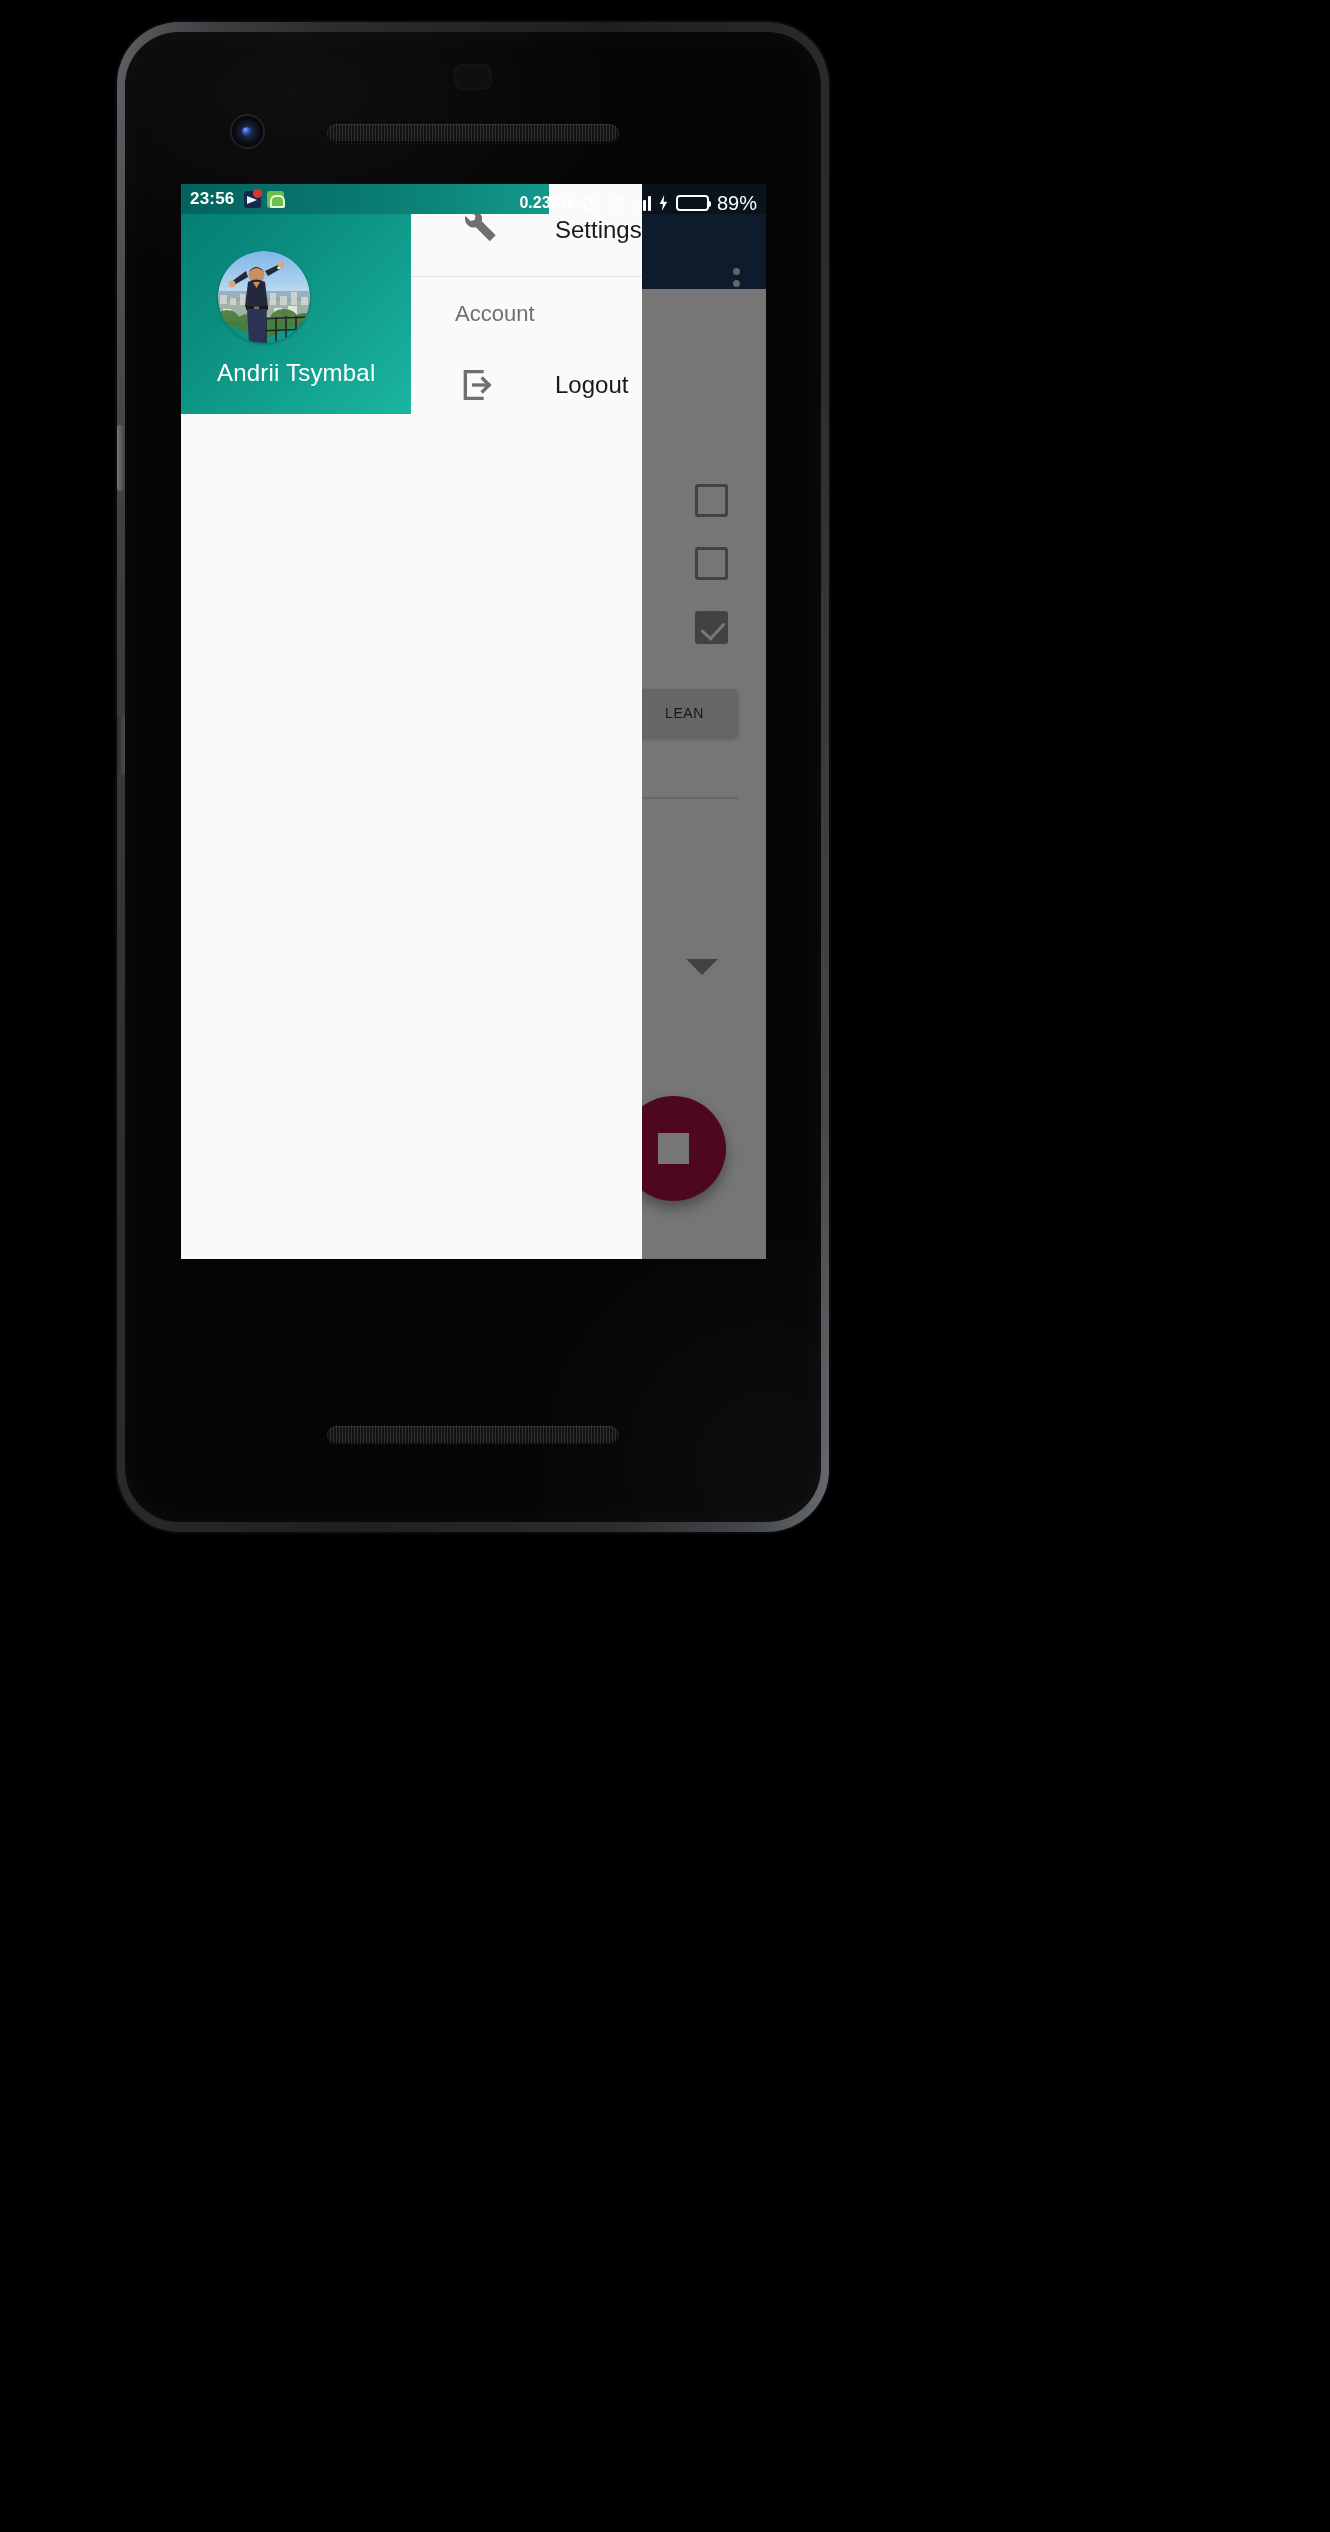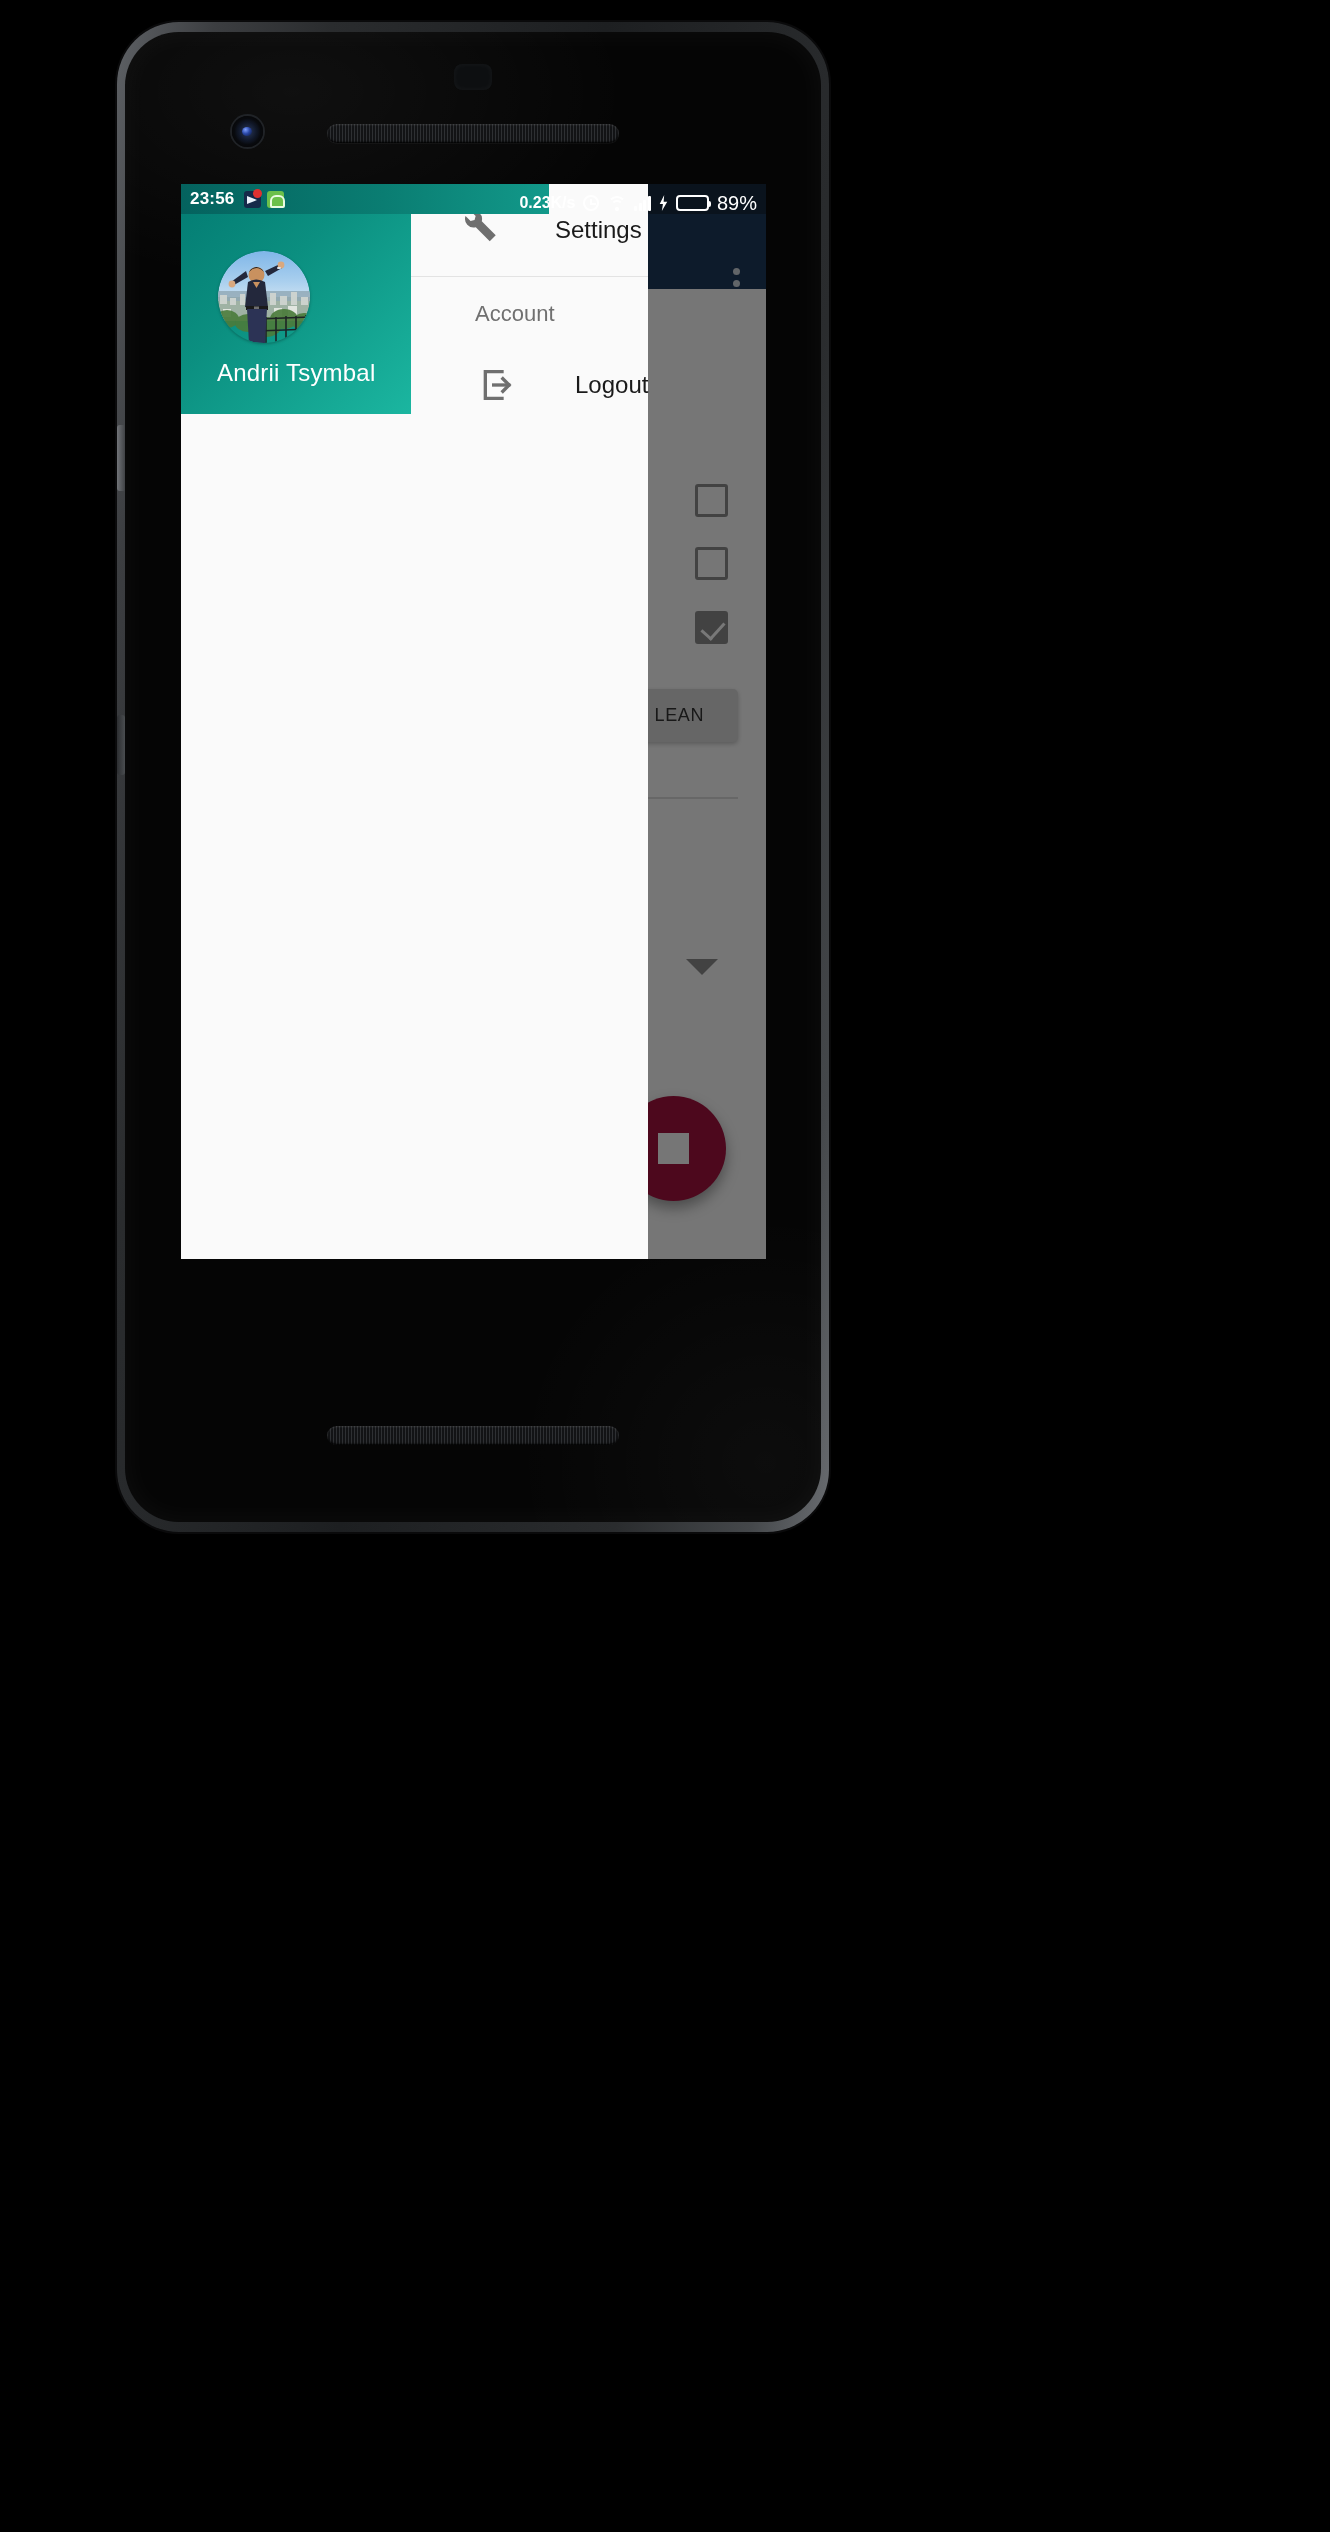--- a/index.html
+++ b/index.html
@@ -123,21 +123,21 @@
   .bg-cb3{ right:38px; top:322px; }
 
   .bg-row-label{ position:absolute; font-size:20px; color:#2b2b2b; white-space:nowrap; }
   .bg-r1{ left:34px; top:197px; }
   .bg-r2{ left:34px; top:260px; }
   .bg-r3{ left:34px; top:324px; }
 
   .bg-clean-btn{
     position:absolute; right:28px; top:400px;
     padding:16px 34px; border-radius:5px; background:#d9d9d9;
-    font-size:18px; letter-spacing:0.6px; color:#333; white-space:nowrap;
+    font-size:14px; letter-spacing:0.6px; color:#333; white-space:nowrap;
     box-shadow:0 2px 4px rgba(0,0,0,0.22);
   }
   .bg-divider{
     position:absolute; left:34px; right:28px; top:508px; height:2px; background:#dcdcdc;
   }
   .bg-section-label{
     position:absolute; left:34px; top:540px; font-size:20px; color:#555; white-space:nowrap;
   }
   .bg-chevron{
     position:absolute; right:48px; top:670px;
@@ -233,21 +233,21 @@
     box-shadow:0 1px 3px rgba(0,0,0,0.28);
   }
   .avatar svg{ display:block; width:92px; height:92px; }
   .drawer-username{
     position:absolute; left:36px; bottom:27px;
     color:#fff; font-size:24px; letter-spacing:0.2px;
   }
 
   .drawer-body{ flex:1; background:#fafafa; }
   .drawer-group{ padding:6px 0; }
-  .drawer-group + .drawer-group{ border-top:1.5px solid #e3e3e3;padding-left:20px; }
+  .drawer-group + .drawer-group{ border-top:1.5px solid #e3e3e3; }
   .drawer-item{
     height:80px; display:flex; align-items:center; padding:0 0 0 44px;
   }
   .drawer-item .ic{
     width:43px; height:43px; flex:0 0 43px;
     display:flex; align-items:center; justify-content:center;
     color:#6f6f6f;
   }
   .drawer-item .label{
     margin-left:57px; font-size:24px; color:#1a1a1a;

